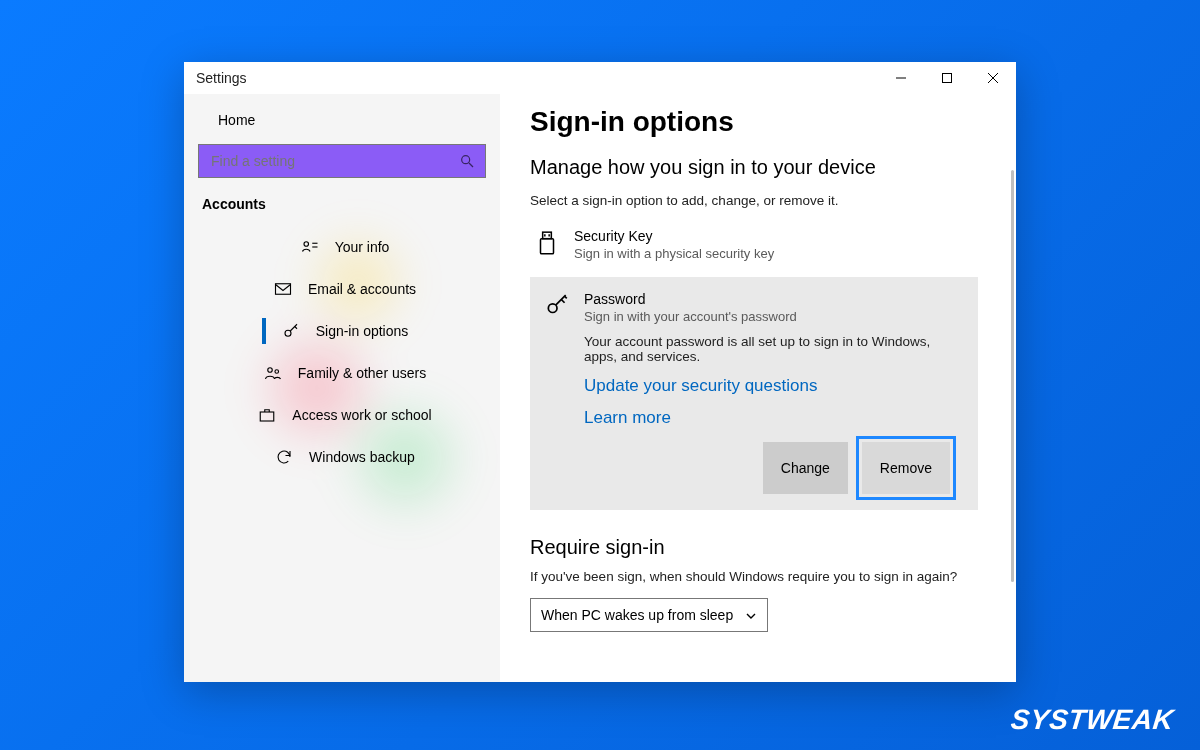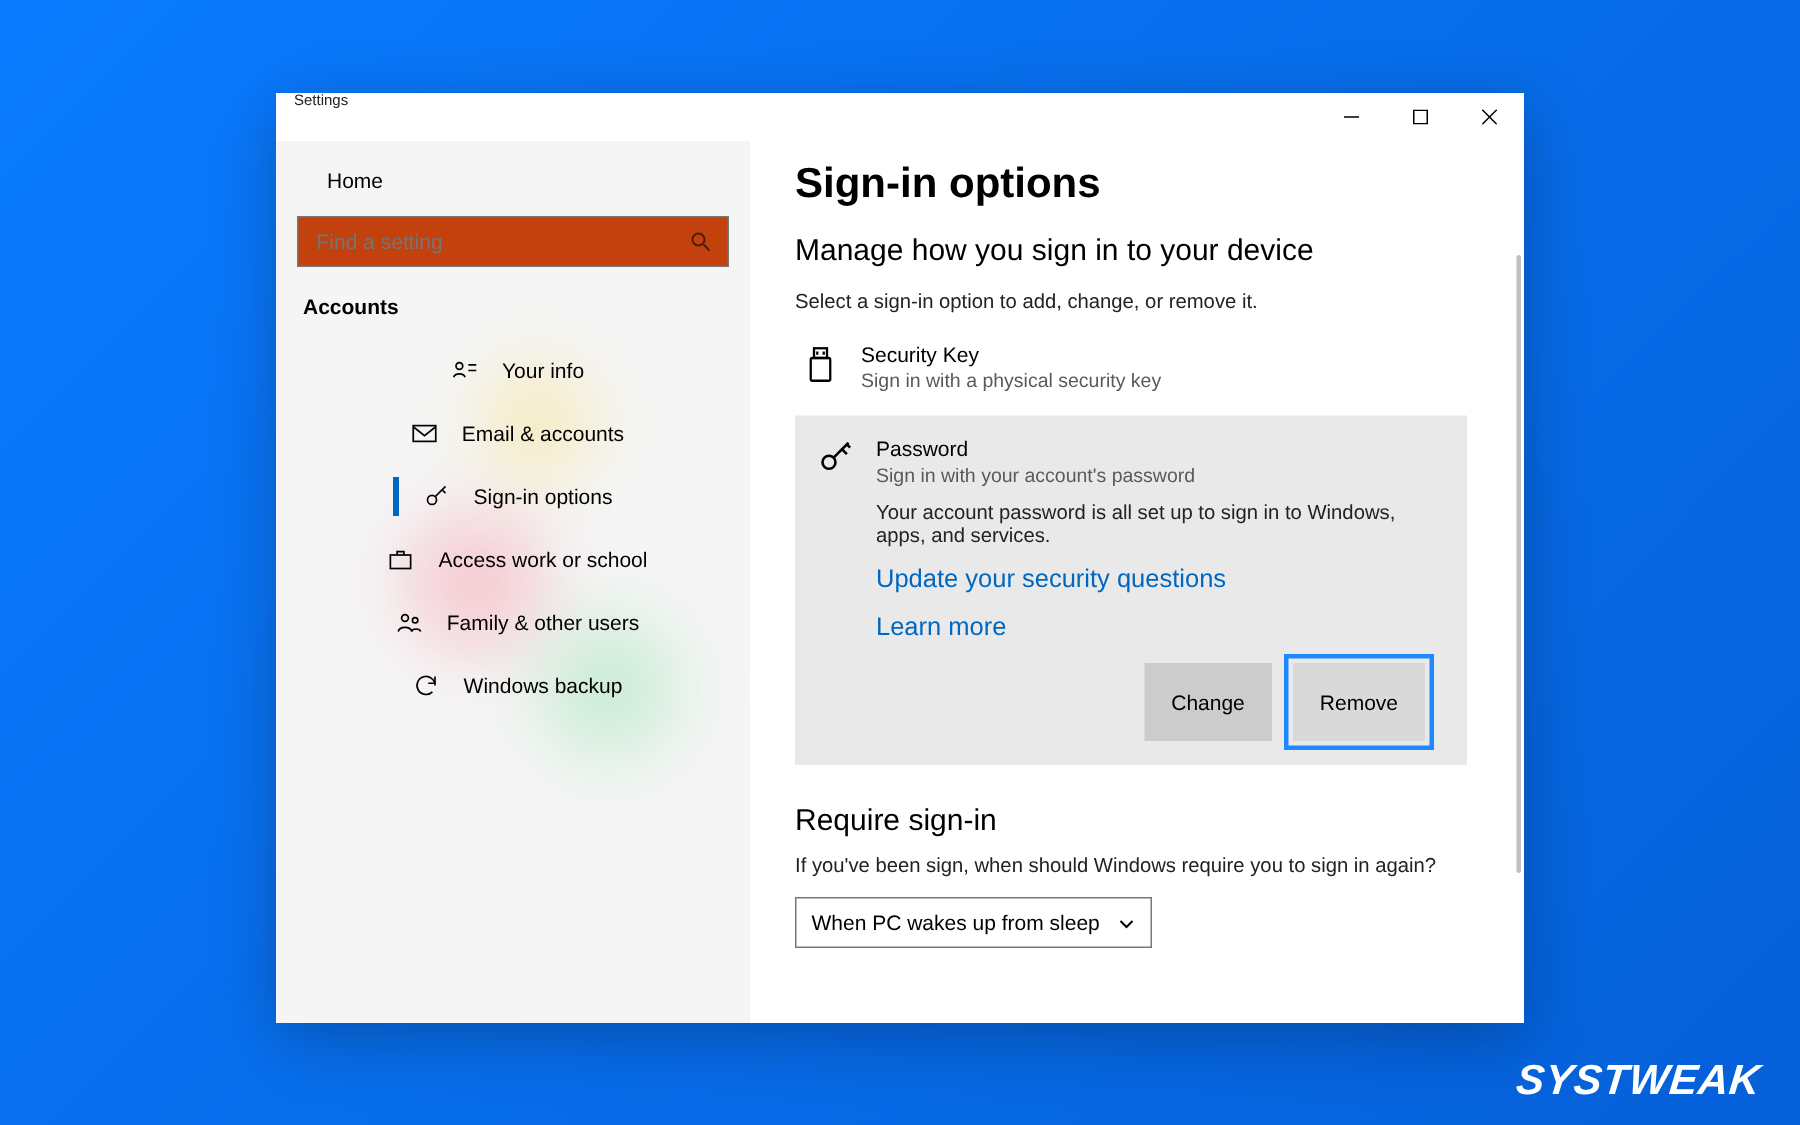--- a/index.html
+++ b/index.html
@@ -9,22 +9,22 @@
     background: linear-gradient(135deg, #0a7bff 0%, #0560d8 100%);
     font-family: "Segoe UI", -apple-system, Arial, sans-serif;
     position:relative; overflow:hidden;
   }
   .window {
     position:absolute; left:184px; top:62px; width:832px; height:620px;
     background:#fff; box-shadow:0 10px 40px rgba(0,0,0,.25);
     display:flex; flex-direction:column;
   }
   .titlebar {
-    height:32px; display:flex; padding-left:12px;
-    font-size:10px; color:#222;
+    height:32px; display:flex; align-items:center; padding-left:12px;
+    font-size:14px; color:#222;
   }
   .titlebar .spacer { flex:1; }
   .winbtn { width:46px; height:32px; display:flex; align-items:center; justify-content:center; cursor:pointer; }
   .winbtn svg { width:10px; height:10px; }
   .body { flex:1; display:flex; overflow:hidden; position:relative; }
   .sidebar {
     width:316px; padding:8px 14px 0 14px; position:relative;
     background:#f5f5f5;
   }
   .sidebar::before {
@@ -32,21 +32,21 @@
     background:
       radial-gradient(circle at 55% 32%, rgba(255,200,0,.25), transparent 60px),
       radial-gradient(circle at 42% 50%, rgba(255,0,40,.22), transparent 70px),
       radial-gradient(circle at 70% 62%, rgba(0,200,60,.22), transparent 70px);
     filter: blur(18px);
     pointer-events:none;
   }
   .sidebar > * { position:relative; }
   .home-row { display:flex; align-items:center; gap:14px; padding:10px 6px; font-size:14px; color:#000; cursor:pointer;}
   .search {
-    margin-top:6px; height:34px; border:1px solid #777; background:#c2410c;
+    margin-top:6px; height:34px; border:1px solid #777; background:#8b5cf6;
     display:flex; align-items:center; padding:0 10px; cursor:text;
   }
   .search input { flex:1; border:0; outline:0; font-size:14px; background:transparent; }
   .search .sicon { width:16px; height:16px; opacity:.6; }
   .section-label { font-weight:600; font-size:14px; margin:18px 0 14px 4px; }
   .nav { display:flex; flex-direction:column;align-items:center; }
   .nav-item {
     display:flex; align-items:center; gap:16px; height:42px; padding-left:6px;
     font-size:14px; color:#000; cursor:pointer; position:relative;
   }
@@ -171,37 +171,37 @@
                 <path d="M11 12 20 3"></path>
                 <path d="M17 6l3 3"></path>
               </svg>
           </span>
           <span>Sign-in options</span>
         </div>
 
         <div class="nav-item">
           <span class="nicon">
             <svg viewBox="0 0 24 24" fill="none" stroke="#000" stroke-width="1.5">
-                <rect x="3" y="8" width="18" height="12"></rect>
-                <path d="M9 8V5h6v3"></path>
-              </svg>
-          </span>
-          <span>Access work or school</span>
-        </div>
-
-        <div class="nav-item">
-          <span class="nicon">
-            <svg viewBox="0 0 24 24" fill="none" stroke="#000" stroke-width="1.5">
                 <circle cx="8" cy="8" r="3"></circle>
                 <circle cx="17" cy="10" r="2.4"></circle>
                 <path d="M2 20c1-5 11-5 12 0"></path>
                 <path d="M14 20c.5-3 7-3 8 0"></path>
               </svg>
           </span>
           <span>Family &amp; other users</span>
+        </div>
+
+        <div class="nav-item">
+          <span class="nicon">
+            <svg viewBox="0 0 24 24" fill="none" stroke="#000" stroke-width="1.5">
+                <rect x="3" y="8" width="18" height="12"></rect>
+                <path d="M9 8V5h6v3"></path>
+              </svg>
+          </span>
+          <span>Access work or school</span>
         </div>
 
         <div class="nav-item">
           <span class="nicon">
             <svg viewBox="0 0 24 24" fill="none" stroke="#000" stroke-width="1.5">
                 <path d="M20 12a8 8 0 1 0-2.3 5.6"></path>
                 <path d="M20 4v6h-6"></path>
               </svg>
           </span>
           <span>Windows backup</span>

